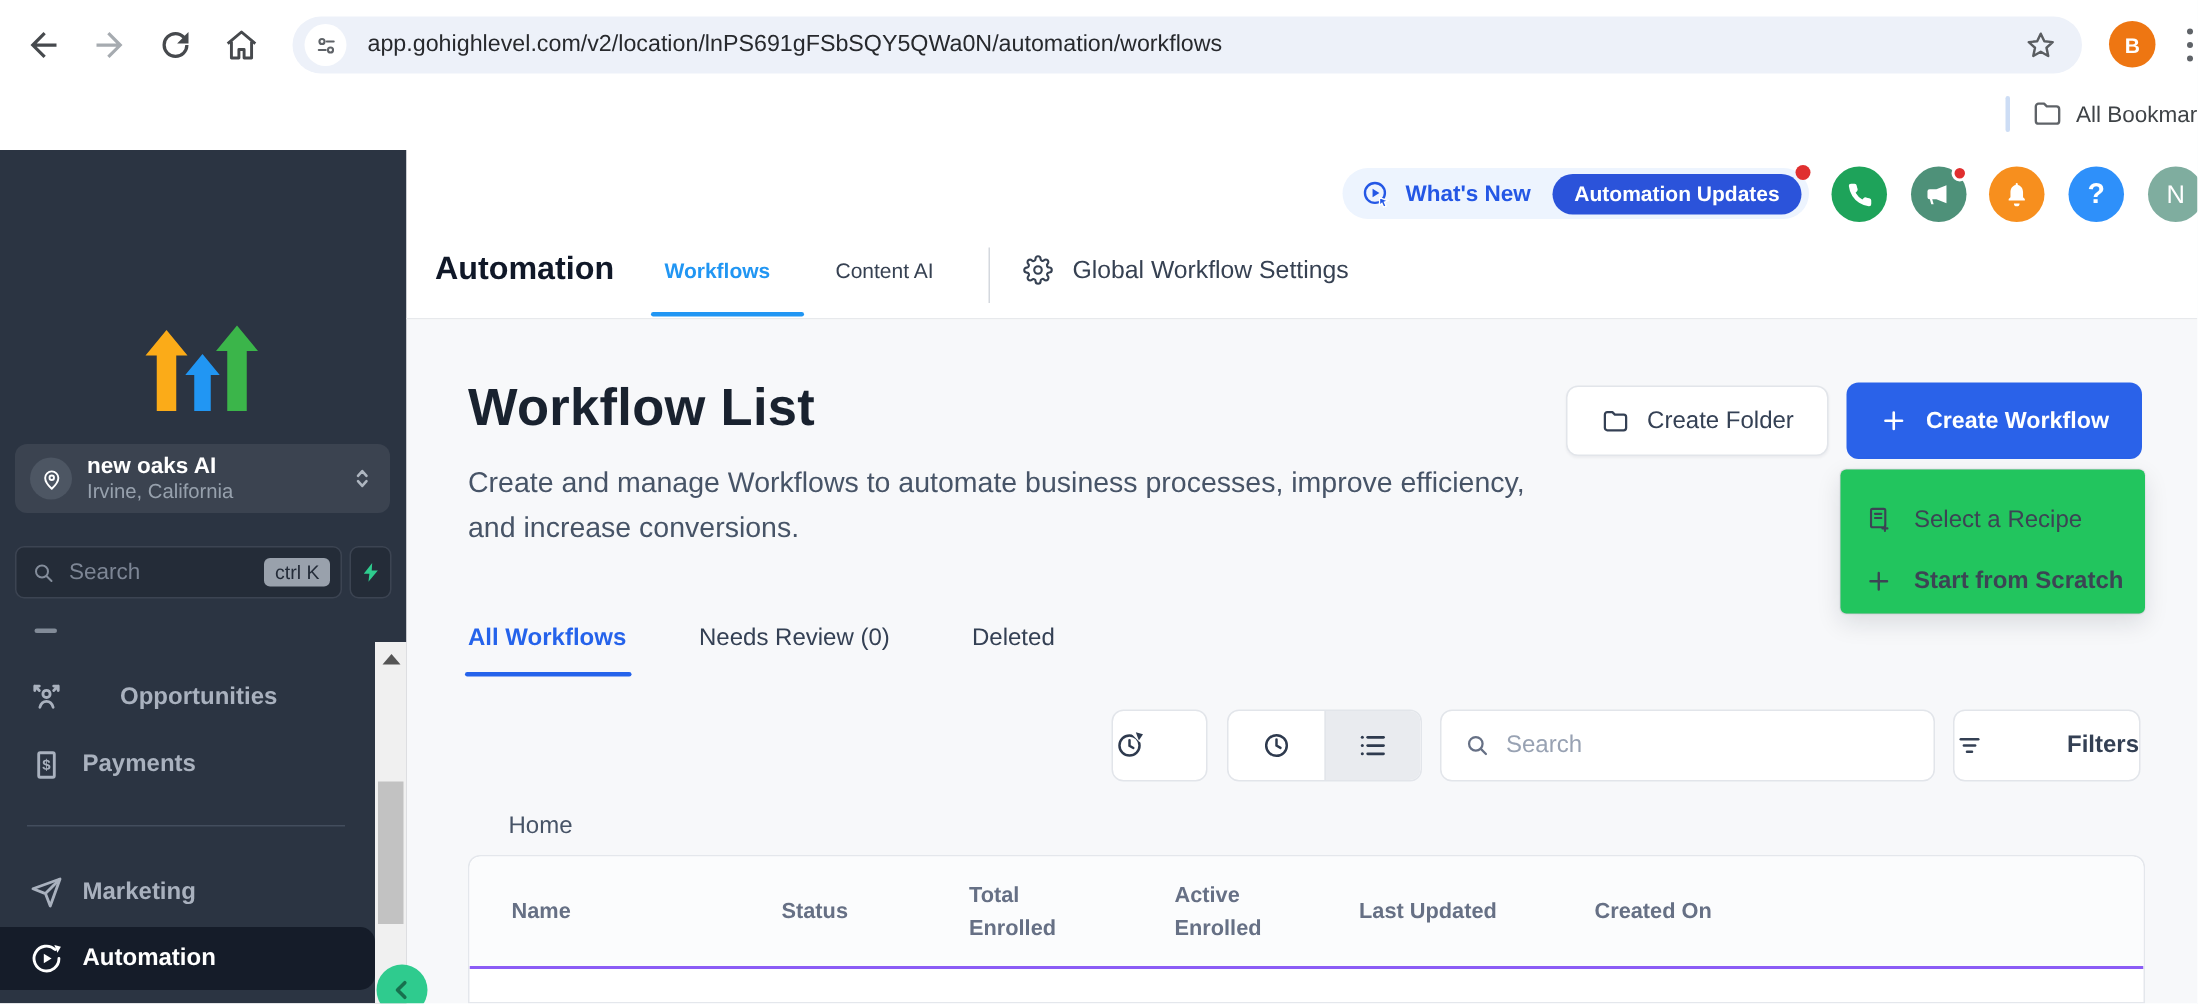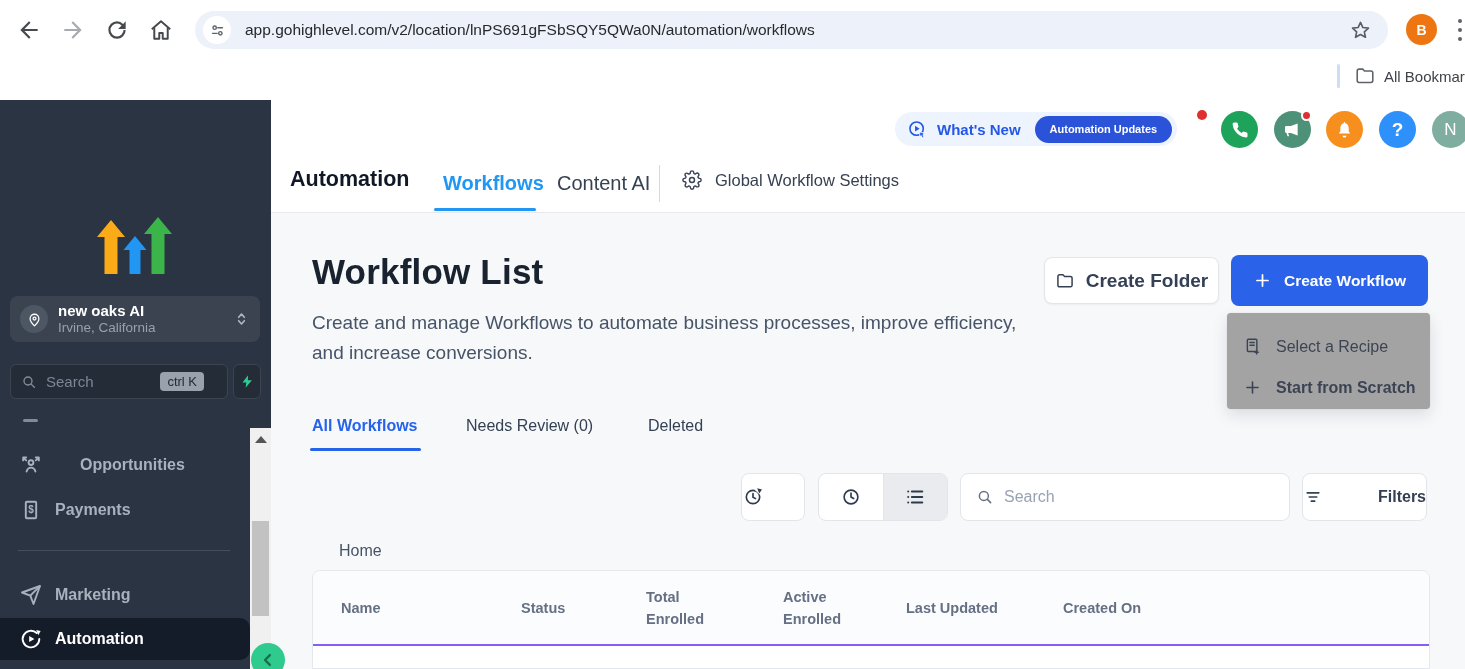--- a/index.html
+++ b/index.html
@@ -31,21 +31,21 @@
   .loc-card { left:10px; top:196px; width:250px; height:46px; background:#3b4350; border-radius:8px; }
   .loc-pin { position:absolute; left:10px; top:9px; width:28px; height:28px; border-radius:50%;
              background:#4d5663; color:#fff; display:flex; align-items:center; justify-content:center; }
   .loc-name { position:absolute; left:48px; top:6px; font-size:15px; font-weight:bold; color:#fff; }
   .loc-city { position:absolute; left:48px; top:24px; font-size:13.5px; color:#97a1ad; }
   .loc-chev { position:absolute; right:10px; top:11px; color:#aeb6c0; }
   .sb-search { left:10px; top:264px; width:218px; height:35px; background:#242c38; border:1px solid #3c4452;
                border-radius:6px; display:flex; align-items:center; }
   .sb-search .mag { margin-left:10px; color:#848d9b; }
   .sb-search .ph { margin-left:9px; font-size:15px; color:#7d8695; flex:1; }
-  .sb-kbd { margin-right:23px; background:#99a1ac; color:#232b38; border-radius:4px; font-size:13px;
+  .sb-kbd { margin-right:7px; background:#99a1ac; color:#232b38; border-radius:4px; font-size:13px;
             padding:2px 7px; }
   .bolt-btn { left:233px; top:264px; width:28px; height:35px; background:#242c38; border:1px solid #3c4452;
               border-radius:6px; display:flex; align-items:center; justify-content:center; color:#2ecc8e; }
   .dash-remnant { left:23px; top:319px; width:15px; height:3px; background:#828b98; border-radius:2px; }
   .sb-item { left:0; width:250px; height:42px; display:flex; align-items:center; color:#a9b1be; }
   .sb-item .ic { width:24px; margin-left:19px; color:#a9b1be; }
   .sb-item .lb { margin-left:12px; font-size:16px; font-weight:bold; }
   .sb-item.active { background:#151c29; border-radius:0 10px 10px 0; color:#fff; }
   .sb-item.active .ic { color:#fff; }
   .sb-divider { left:18px; top:450px; width:212px; height:1px; background:#434d5d; }
@@ -56,44 +56,44 @@
   .sb-thumb { position:absolute; left:2px; top:93px; width:17px; height:95px; background:#c2c2c2; }
   .collapse-btn { left:251px; top:643px; width:34px; height:34px; border-radius:50%; background:#2fcb8e;
                   display:flex; align-items:center; justify-content:center; color:#17704e; z-index:5; }
 
   
   .app-header { left:271px; top:100px; width:1194px; height:113px; background:#fff; border-bottom:1px solid #e7e9ec; }
   .wn-pill { left:895px; top:112px; height:34px; border-radius:17px; background:#edf4fe;
              display:flex; align-items:center; padding:0 5px 0 12px; }
   .wn-icon { color:#2457e5; }
   .wn-label { margin:0 14px 0 9px; font-size:15px; font-weight:bold; color:#2457e5; }
-  .au-pill { position:relative; background:#2b53da; color:#fff; font-size:11px; font-weight:bold;
+  .au-pill { position:relative; background:#2b53da; color:#fff; font-size:14px; font-weight:bold;
              border-radius:15px; height:27px; display:flex; align-items:center; padding:0 15px; }
   .red-dot { position:absolute; width:10px; height:10px; border-radius:50%; background:#e02f2f; }
   .hdr-circle { width:37px; height:37px; border-radius:50%; display:flex; align-items:center;
                 justify-content:center; color:#fff; top:111px; }
   .nav-title { left:290px; top:167px; font-size:21.5px; font-weight:bold; color:#101828; }
-  .nav-tab { top:172px; font-size:20px; color:#364152; }
+  .nav-tab { top:172px; font-size:14px; color:#364152; }
   .nav-tab.active { color:#2196f3; font-weight:bold; }
   .nav-underline { left:434px; top:208px; width:102px; height:3px; background:#2196f3; border-radius:2px; }
   .nav-divider { left:659px; top:165px; width:1px; height:37px; background:#d4d8de; }
   .gws { left:682px; top:170px; display:flex; align-items:center; color:#364152; }
   .gws .lb { margin-left:13px; font-size:16.5px; }
 
   
   .content { left:271px; top:213px; width:1194px; height:456px; background:#f7f8fa; }
   .h1 { left:312px; top:252px; font-size:35px; font-weight:bold; color:#19222f; letter-spacing:.2px; }
   .desc { left:312px; top:308px; width:715px; font-size:19px; line-height:30px; color:#475467; }
   .btn { display:flex; align-items:center; justify-content:center; border-radius:8px; }
   .btn-folder { left:1044px; top:257px; width:175px; height:47px; background:#fff; border:1px solid #e2e5ea;
                 box-shadow:0 1px 2px rgba(16,24,40,.05); color:#344054; }
-  .btn-folder .lb { margin-left:11px; font-size:19px; font-weight:bold; }
+  .btn-folder .lb { margin-left:11px; font-size:16px; font-weight:normal; }
   .btn-create { left:1231px; top:255px; width:197px; height:51px; background:#2a62e9; color:#fff; }
   .btn-create .lb { margin-left:12px; font-size:15.5px; font-weight:bold; }
-  .dropdown { left:1227px; top:313px; width:203px; height:96px; background:#a3a3a3; border-radius:4px;
+  .dropdown { left:1227px; top:313px; width:203px; height:96px; background:#22c55e; border-radius:4px;
               box-shadow:0 6px 16px rgba(16,24,40,.12), 0 0 1px rgba(16,24,40,.2); }
   .dd-item { position:absolute; left:16px; display:flex; align-items:center; color:#3c4454; }
   .dd-item .lb { margin-left:14px; font-size:16px; }
   .wtab { top:417px; font-size:16px; color:#344054; }
   .wtab.active { color:#2563eb; font-weight:bold; }
   .wtab-underline { left:310px; top:448px; width:111px; height:3px; background:#2563eb; border-radius:2px; }
   .tool { background:#fff; border:1px solid #e2e5ea; border-radius:8px; top:473px; height:48px;
           display:flex; align-items:center; justify-content:space-between; color:#2e3a4e; }
   .seg { left:818px; top:473px; width:130px; height:48px; border:1px solid #e2e5ea; border-radius:8px;
          display:flex; overflow:hidden; background:#fff; }

